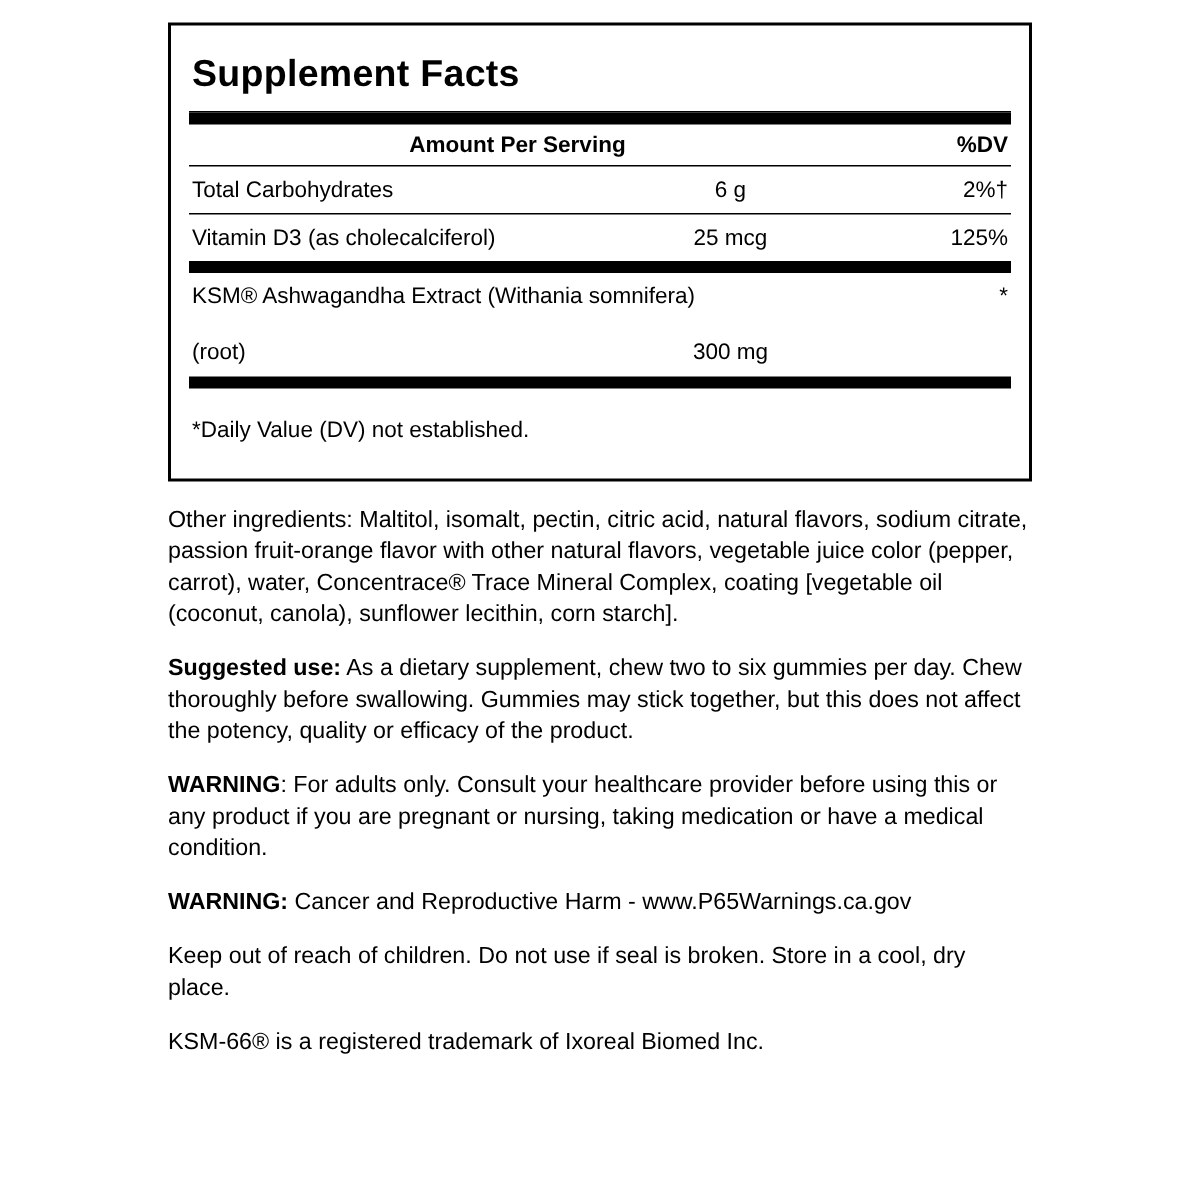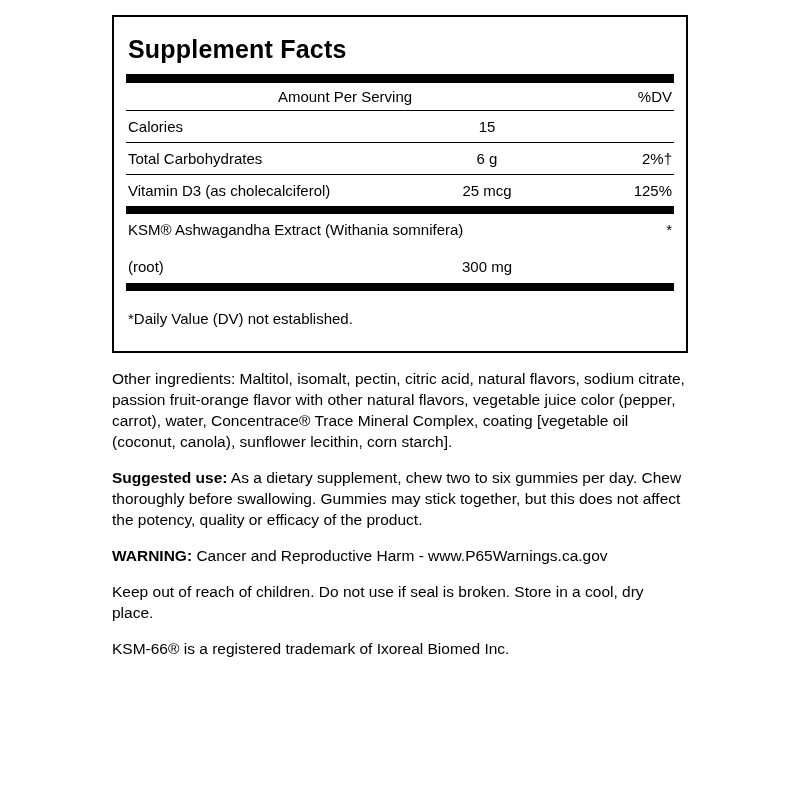--- a/index.html
+++ b/index.html
@@ -42,21 +42,21 @@
     display: flex;
     align-items: baseline;
     font-size: 15px;
     padding: 7px 2px;
   }
   .row.hairline { border-bottom: 1px solid #000; }
   .col-name { flex: 1; text-align: left; }
   .col-amount { width: 150px; text-align: center; }
   .col-dv { width: 110px; text-align: right; }
   .header-row {
-    font-weight: normal;
+    font-weight: bold;
     padding: 5px 2px;
     border-bottom: 1px solid #000;
   }
   .header-row .col-center { flex: 1; text-align: center; }
   .extract-block { padding: 7px 2px 8px 2px; font-size: 15px; }
   .extract-line { display: flex; align-items: baseline; }
   .extract-line + .extract-line { margin-top: 20px; }
   .footnote {
     font-size: 15px;
     line-height: 20px;
@@ -86,25 +86,20 @@
     <div class="facts-title">Supplement Facts</div>
 
 
     <div class="thick-bar"></div>
 
     <div class="row header-row">
       <span class="col-center">Amount Per Serving</span>
       <span class="col-dv">%DV</span>
     </div>
 
-    <div class="row hairline">
-      <span class="col-name">Calories</span>
-      <span class="col-amount">15</span>
-      <span class="col-dv"></span>
-    </div>
 
     <div class="row hairline">
       <span class="col-name">Total Carbohydrates</span>
       <span class="col-amount">6 g</span>
       <span class="col-dv">2%†</span>
     </div>
 
     <div class="row">
       <span class="col-name">Vitamin D3 (as cholecalciferol)</span>
       <span class="col-amount">25 mcg</span>
@@ -130,20 +125,21 @@
     <div class="footnote footnote-2">*Daily Value (DV) not established.</div>
 
   </div>
 
   <div class="body-text">
 
     <p class="para"><span>Other ingredients: Maltitol, isomalt, pectin, citric acid, natural flavors, sodium citrate, passion fruit-orange flavor with other natural flavors, vegetable juice color (pepper, carrot), water, Concentrace® Trace Mineral Complex, coating [vegetable oil (coconut, canola), sunflower lecithin, corn starch].</span></p>
 
     <p class="para"><b>Suggested use:</b><span> As a dietary supplement, chew two to six gummies per day. Chew thoroughly before swallowing. Gummies may stick together, but this does not affect the potency, quality or efficacy of the product.</span></p>
 
+    <p class="para"><b>WARNING</b><span>: For adults only. Consult your healthcare provider before using this or any product if you are pregnant or nursing, taking medication or have a medical condition.</span></p>
 
     <p class="para"><b>WARNING:</b><span> Cancer and Reproductive Harm - www.P65Warnings.ca.gov</span></p>
 
     <p class="para"><span>Keep out of reach of children. Do not use if seal is broken. Store in a cool, dry place.</span></p>
 
     <p class="para"><span>KSM-66® is a registered trademark of Ixoreal Biomed Inc.</span></p>
 
   </div>
 
 </div>

